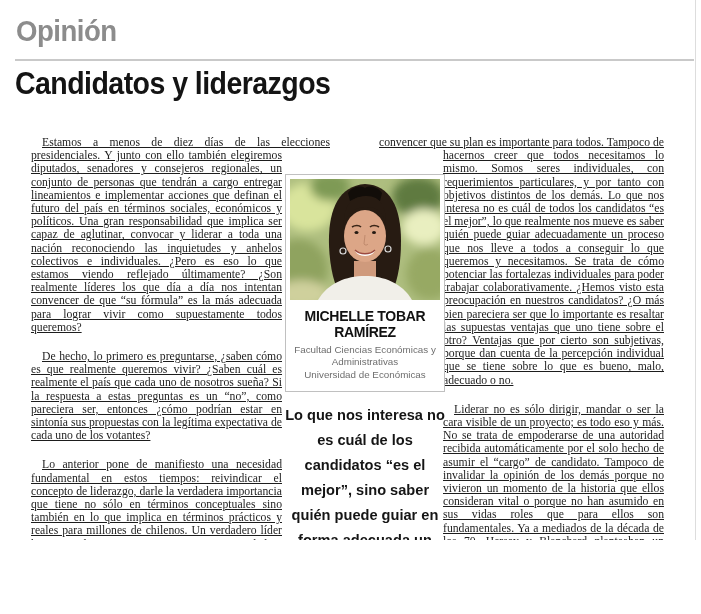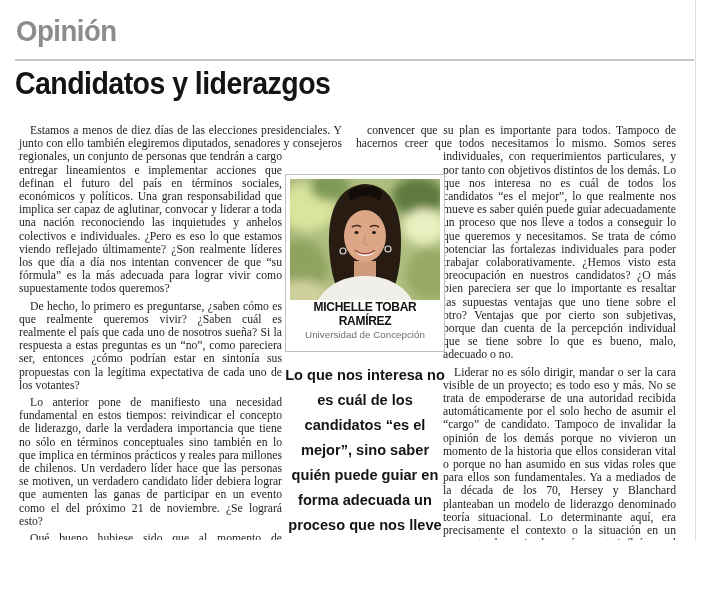--- a/index.html
+++ b/index.html
@@ -9,32 +9,32 @@
   #section-label{position:absolute;left:16px;top:15px;
     font-family:"Liberation Sans",sans-serif;font-weight:bold;font-size:29px;color:#8c8c8c;
     transform:scaleX(0.95);transform-origin:left center;letter-spacing:-0.5px;}
   #header-rule{position:absolute;left:15px;top:59px;width:679px;height:2px;background:#c9c9c9;}
   #headline{position:absolute;left:15px;top:66px;
     font-family:"Liberation Sans",sans-serif;font-weight:bold;font-size:31px;color:#141414;
     transform:scaleX(0.92);transform-origin:left center;letter-spacing:-0.6px;}
   
   .col{position:absolute;top:120px;font-size:11.7px;line-height:13.2px;
        text-align:justify;color:#1d1d1d;}
-  .col p{margin:4px;text-indent:11px;}
+  .col p{margin:16px;text-indent:11px;text-decoration:underline;}
   #col-left{left:15px;width:331px;}
   #col-right{left:352px;width:328px;}
   .cutout-right{float:right;width:64px;height:452px;shape-outside:inset(41px 0 0 0);}
   .cutout-left{float:left;width:91px;height:452px;shape-outside:inset(41px 0 0 0);}
   
   #inset{position:absolute;left:285px;top:174px;width:160px;}
   .author-card{box-sizing:border-box;width:160px;border:1px solid #c0c0c0;background:#fff;
                padding:4px 4px 10px;}
   .photo{display:block;width:150px;height:121px;}
-  .author-name{font-family:"Liberation Sans",sans-serif;font-weight:bold;font-size:12px;
-               letter-spacing:-0.3px;text-align:center;color:#111;}
+  .author-name{font-family:"Liberation Sans",sans-serif;font-weight:bold;font-size:14px;
+               letter-spacing:-0.3px;text-align:center;margin-top:8px;color:#111;}
   .author-affil{font-family:"Liberation Sans",sans-serif;font-size:9.8px;color:#6e6e6e;
                 text-align:center;line-height:1.22;margin-top:4px;}
   .pull-quote{margin-top:11px;font-family:"Liberation Sans",sans-serif;font-weight:bold;
               font-size:14.6px;line-height:25px;text-align:center;color:#151515;}
   
   #bottom-bar{position:absolute;left:15px;top:584px;width:671px;height:11px;background:#d9d9d9;}
   #page-edge{position:absolute;left:695px;top:0;width:1px;height:614px;background:#dddddd;}
 </style>
 </head>
 <body>
@@ -101,20 +101,21 @@
 
         <path d="M75,56 L74,65 C75,66.5 77,66.5 78,65" stroke="#c08a6d" stroke-width="1" fill="none"></path>
 
         <path d="M65,71 C70,76 80,76 85,71 C83,79 67,79 65,71 Z" fill="#ffffff"></path>
         <path d="M65,71 C70,76 80,76 85,71" stroke="#9c4a40" stroke-width="1.4" fill="none"></path>
 
         <circle cx="53" cy="72" r="3" fill="none" stroke="#d8d8d8" stroke-width="1.2"></circle>
         <circle cx="98" cy="70" r="3" fill="none" stroke="#d8d8d8" stroke-width="1.2"></circle>
       </svg>
       <div class="author-name">MICHELLE TOBAR RAMÍREZ</div>
-      <div class="author-affil" style="margin-top:1px;">Universidad de Concepción</div>
+      <div class="author-affil">Facultad Ciencias Económicas y Administrativas</div>
+      <div class="author-affil" style="margin-top:1px;">Universidad de Económicas</div>
     </div>
     <div class="pull-quote">Lo que nos interesa no es cuál de los candidatos “es el mejor”, sino saber quién puede guiar en forma adecuada un proceso que nos lleve a todos a lograr lo que necesitamos.</div>
   </div>
 
   <div id="bottom-bar"></div>
   <div id="page-edge"></div>
 </div>
 
 </body></html>

